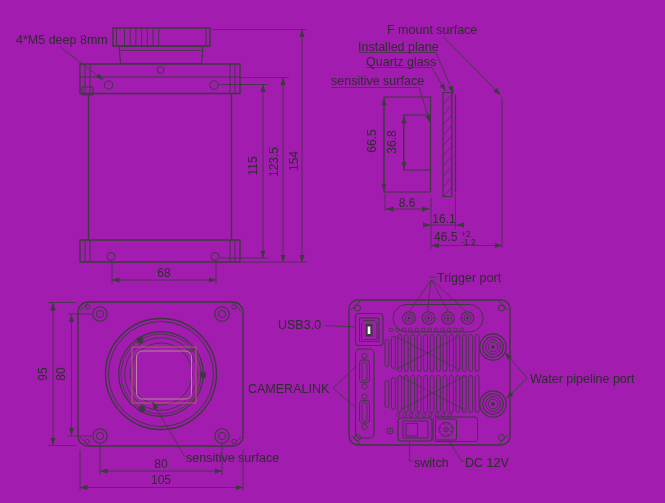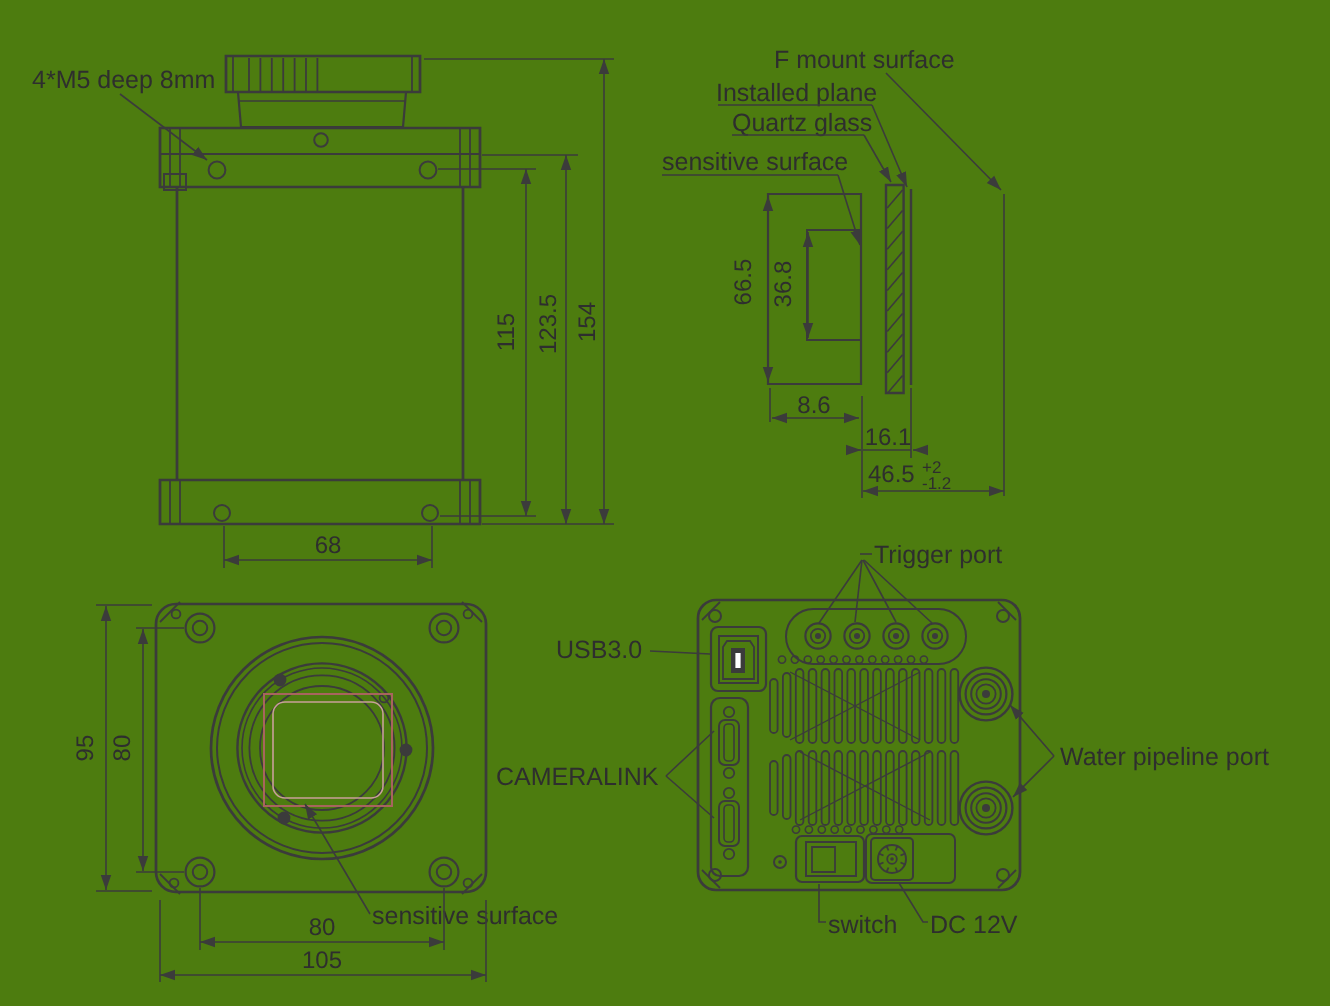--- a/index.html
+++ b/index.html
@@ -1,16 +1,16 @@
 <!DOCTYPE html>
 <html><head>
 <meta charset="utf-8">
 <style>
   html,body{margin:0;padding:0;background:#ffffff;}
-  .stage{width:665px;height:503px;position:relative;background:#4d7c0f;overflow:hidden;}
+  .stage{width:665px;height:503px;position:relative;background:#a21caf;overflow:hidden;}
   svg{display:block;}
   svg *{vector-effect:non-scaling-stroke;}
   .ln,.s07,.s08,.s09,.s10,.s11,.s12,.s13{fill:none;stroke:#3b3b3b;stroke-linecap:butt;}
   .s07{stroke-width:.7}.s08{stroke-width:.8}.s09{stroke-width:.9}.s10{stroke-width:1}
   .s11{stroke-width:1.1}.s12{stroke-width:1.2}.s13{stroke-width:1.35}
   .dimln{fill:none;stroke:#3b3b3b;stroke-width:.8;}
   .fillb{fill:#3b3b3b;stroke:none;}
   .red{fill:none;stroke:#a8645e;stroke-width:1;}
   .red2{fill:none;stroke:#c9a099;stroke-width:.8;}
   text{fill:#2e2e2e;font-family:"Liberation Sans","DejaVu Sans",sans-serif;}

